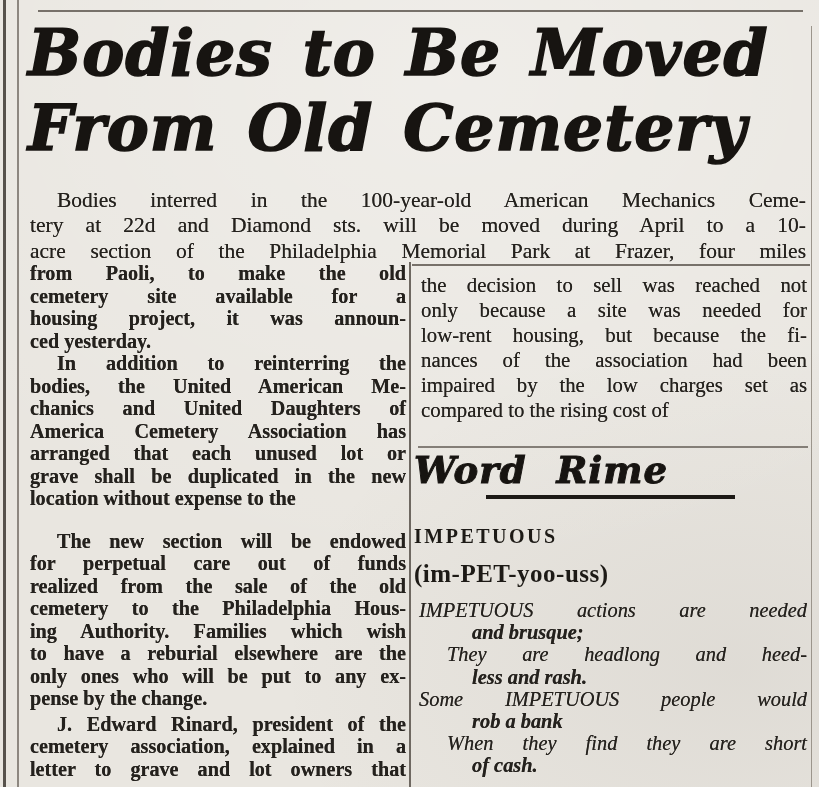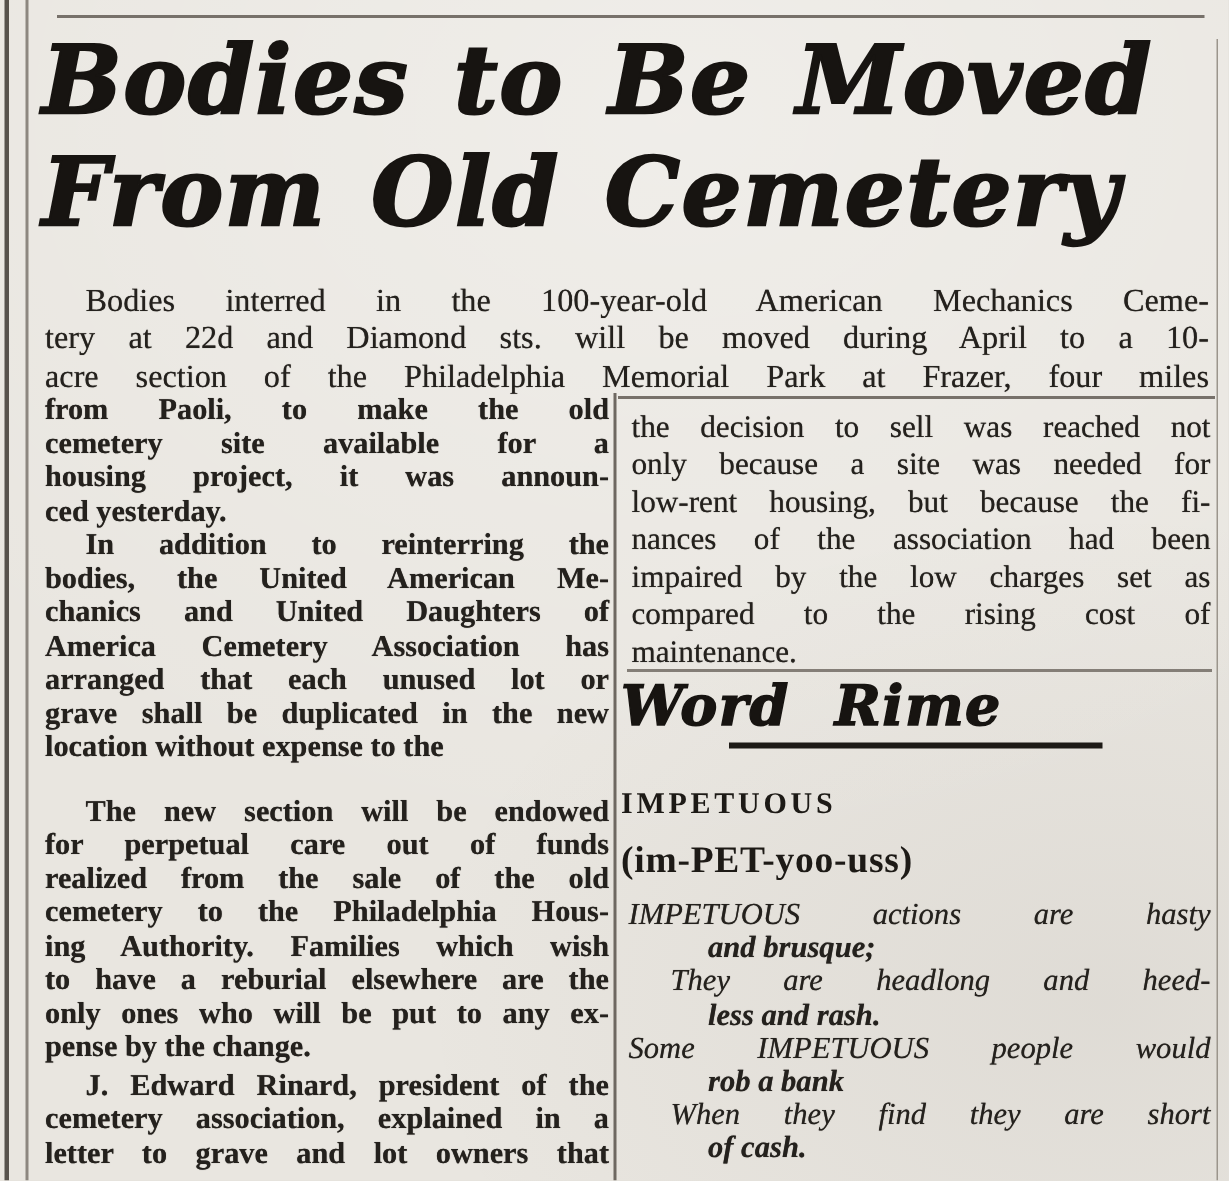--- a/index.html
+++ b/index.html
@@ -143,34 +143,33 @@
 
   <div class="right-col bodytext">
     <div class="par ragged">
 
     <div class="line">the decision to sell was reached not</div>
         <div class="line">only because a site was needed for</div>
         <div class="line">low-rent housing, but because the fi-</div>
         <div class="line">nances of the association had been</div>
         <div class="line">impaired by the low charges set as</div>
         <div class="line">compared to the rising cost of</div>
-        <div class="line">maintenance.</div>
       </div>
   </div>
 
   <div class="word-rime">
     <div class="wr-title">Word Rime</div>
     <div class="wr-underline"></div>
     <div class="wr-word">IMPETUOUS</div>
     <div class="wr-pron">(im-PET-yoo-uss)</div>
   </div>
 
   <div class="poem">
 
-  <div class="pline ind0">IMPETUOUS actions are hasty</div>
+  <div class="pline ind0">IMPETUOUS actions are needed</div>
       <div class="pline ind2">and brusque;</div>
       <div class="pline ind1">They are headlong and heed-</div>
       <div class="pline ind2">less and rash.</div>
       <div class="pline ind0">Some IMPETUOUS people would</div>
       <div class="pline ind2">rob a bank</div>
       <div class="pline ind1">When they find they are short</div>
       <div class="pline ind2">of cash.</div>
     </div>
 
 </div>

